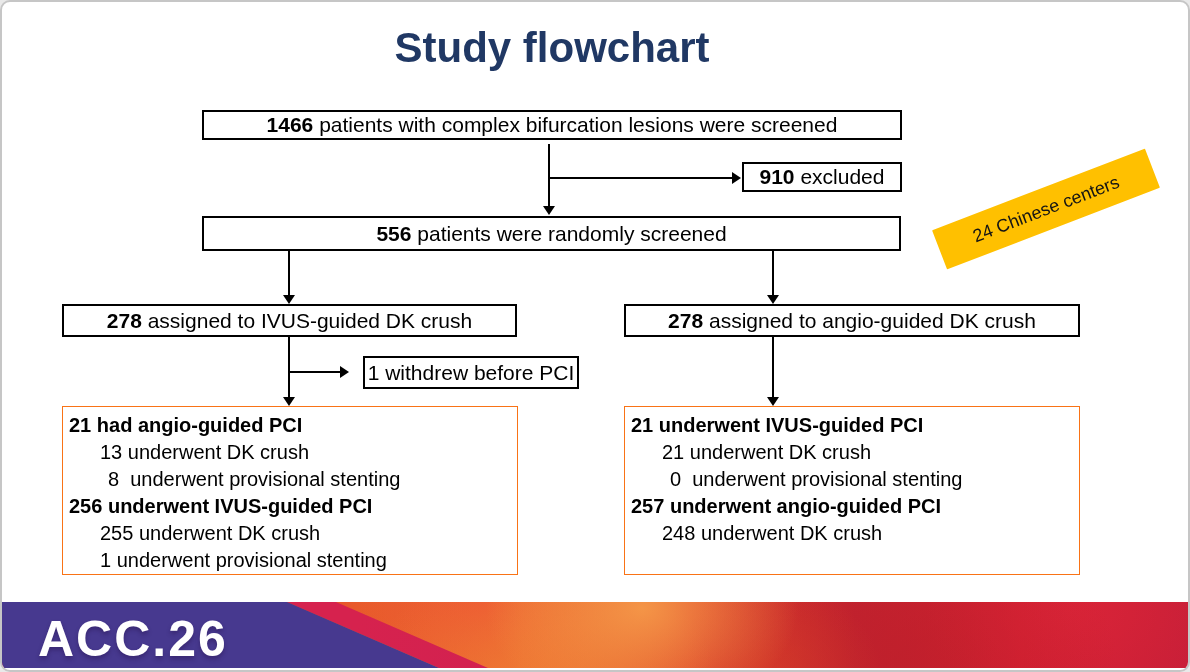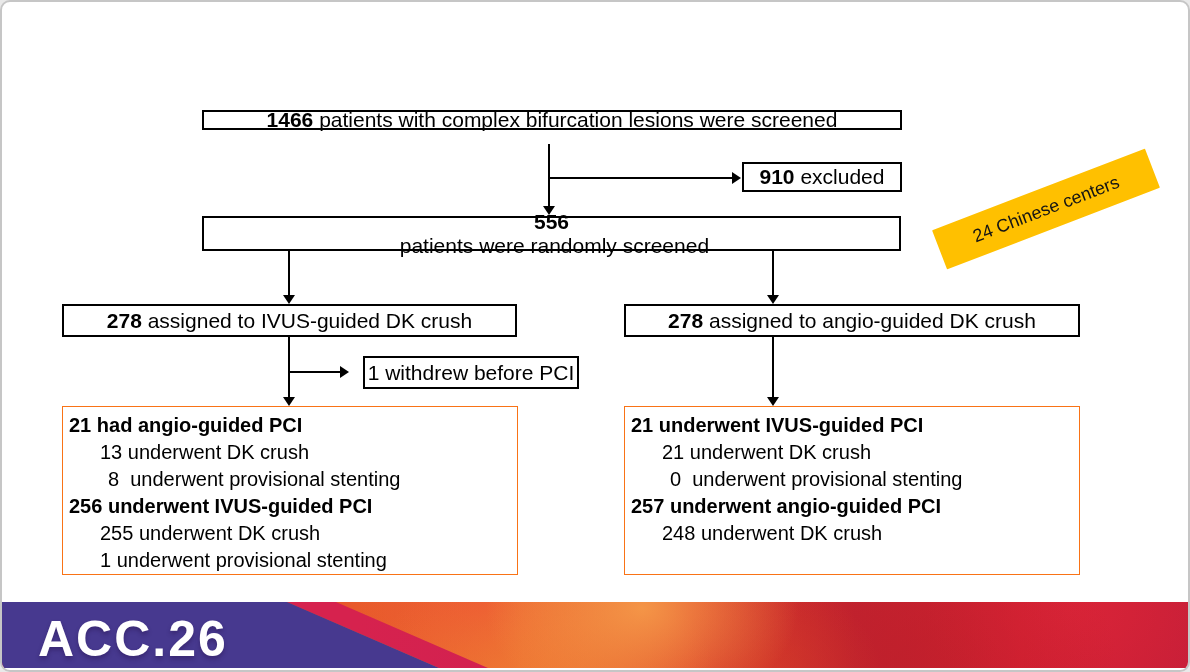--- a/index.html
+++ b/index.html
@@ -68,32 +68,33 @@
     position:absolute; left:36px; top:8px;
     font-size:50px; font-weight:bold; letter-spacing:2px;
     color:#ffffff; text-shadow:0 3px 4px rgba(40,20,80,.45);
   }
 </style>
 </head>
 <body>
 
 <div class="page">
 
+  <div class="title">Study flowchart</div>
 
-  <div class="fbox" style="left:200px; top:108px; width:700px; height:20px;"><span class="num">1466</span><span> patients with complex bifurcation lesions were screened</span></div>
+  <div class="fbox" style="left:200px; top:108px; width:700px; height:30px;"><span class="num">1466</span><span> patients with complex bifurcation lesions were screened</span></div>
 
   <div class="cline" style="left:546px; top:142px; width:2px; height:64px;"></div>
   <div class="arr-d" style="left:541px; top:204px;"></div>
 
   <div class="cline" style="left:546px; top:175px; width:184px; height:2px;"></div>
   <div class="arr-r" style="left:730px; top:170px;"></div>
 
   <div class="fbox" style="left:740px; top:160px; width:160px; height:30px;"><span class="num">910</span><span> excluded</span></div>
 
-  <div class="fbox" style="left:200px; top:214px; width:699px; height:35px;flex-direction:column;"><span class="num">556</span><span> patients were randomly screened</span></div>
+  <div class="fbox" style="left:200px; top:214px; width:699px; height:35px;"><span class="num">556</span><span> patients were randomly screened</span></div>
 
   <div class="cline" style="left:286px; top:249px; width:2px; height:45px;"></div>
   <div class="arr-d" style="left:281px; top:293px;"></div>
   <div class="cline" style="left:770px; top:249px; width:2px; height:45px;"></div>
   <div class="arr-d" style="left:765px; top:293px;"></div>
 
   <div class="fbox" style="left:60px; top:302px; width:455px; height:33px;"><span class="num">278</span><span> assigned to IVUS-guided DK crush</span></div>
 
   <div class="fbox" style="left:622px; top:302px; width:456px; height:33px;"><span class="num">278</span><span> assigned to angio-guided DK crush</span></div>
 

